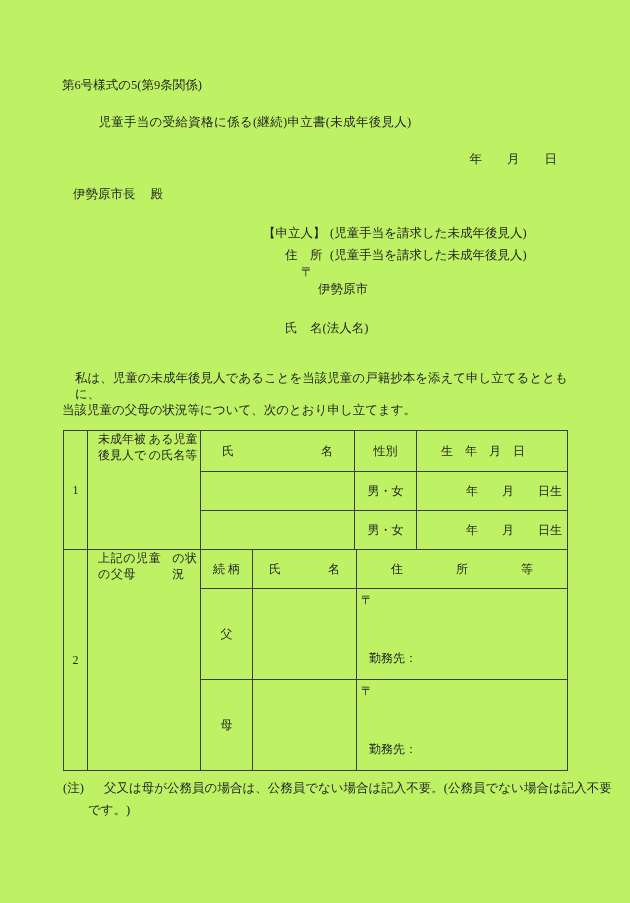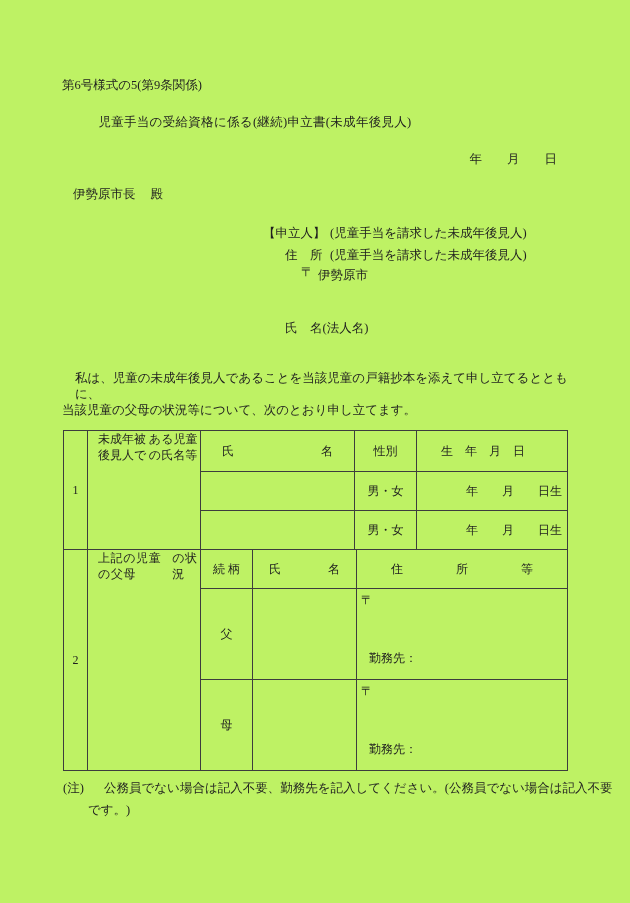--- a/index.html
+++ b/index.html
@@ -13,21 +13,21 @@
   .form-number{left:62px;top:77px;}
   .date-line{right:73px;top:151px;}
   .addressee{left:73px;top:186px;display:flex;}
   .addressee .hon{margin-left:15px;}
   .app-line{display:flex;}
   .app-header{left:263px;top:225px;justify-content:flex-end;}
   .app-header .lbl{width:67px;flex:0 0 auto;}
   .app-address{left:285px;top:247px;font-family:Liberation Serif, serif;}
   .app-address .lbl{width:45px;flex:0 0 auto;}
   .app-postal{left:301px;top:264px;}
-  .app-city{left:318px;top:267px;}
+  .app-city{left:318px;top:281px;}
   .app-name{left:285px;top:320px;}
   .declaration{left:62px;top:370px;width:515px;line-height:16px;}
   .declaration .ind{padding-left:13px;}
   .note-prefix{left:63px;top:780px;}
   .note-l1{left:104px;top:780px;}
   .note-l2{left:88px;top:802px;}
 
   
   .ftable{
     position:absolute;left:63px;top:430px;width:505px;height:341px;
@@ -150,16 +150,16 @@
       <div class="cell nobot">母</div>
       <div class="cell nobot"></div>
       <div class="cell lastcol nobot addr-cell">
         <span class="postal">〒</span>
         <span class="work">勤務先：</span>
       </div>
     </div>
   </div>
 
   <div class="abs note-prefix">(注)</div>
-  <div class="abs note-l1">公務員でない場合は記入不要、勤務先を記入してください。(公務員でない場合は記入不要</div>
+  <div class="abs note-l1">父又は母が公務員の場合は、公務員でない場合は記入不要。(公務員でない場合は記入不要</div>
   <div class="abs note-l2">です。)</div>
 
 </div>
 
 </body></html>

